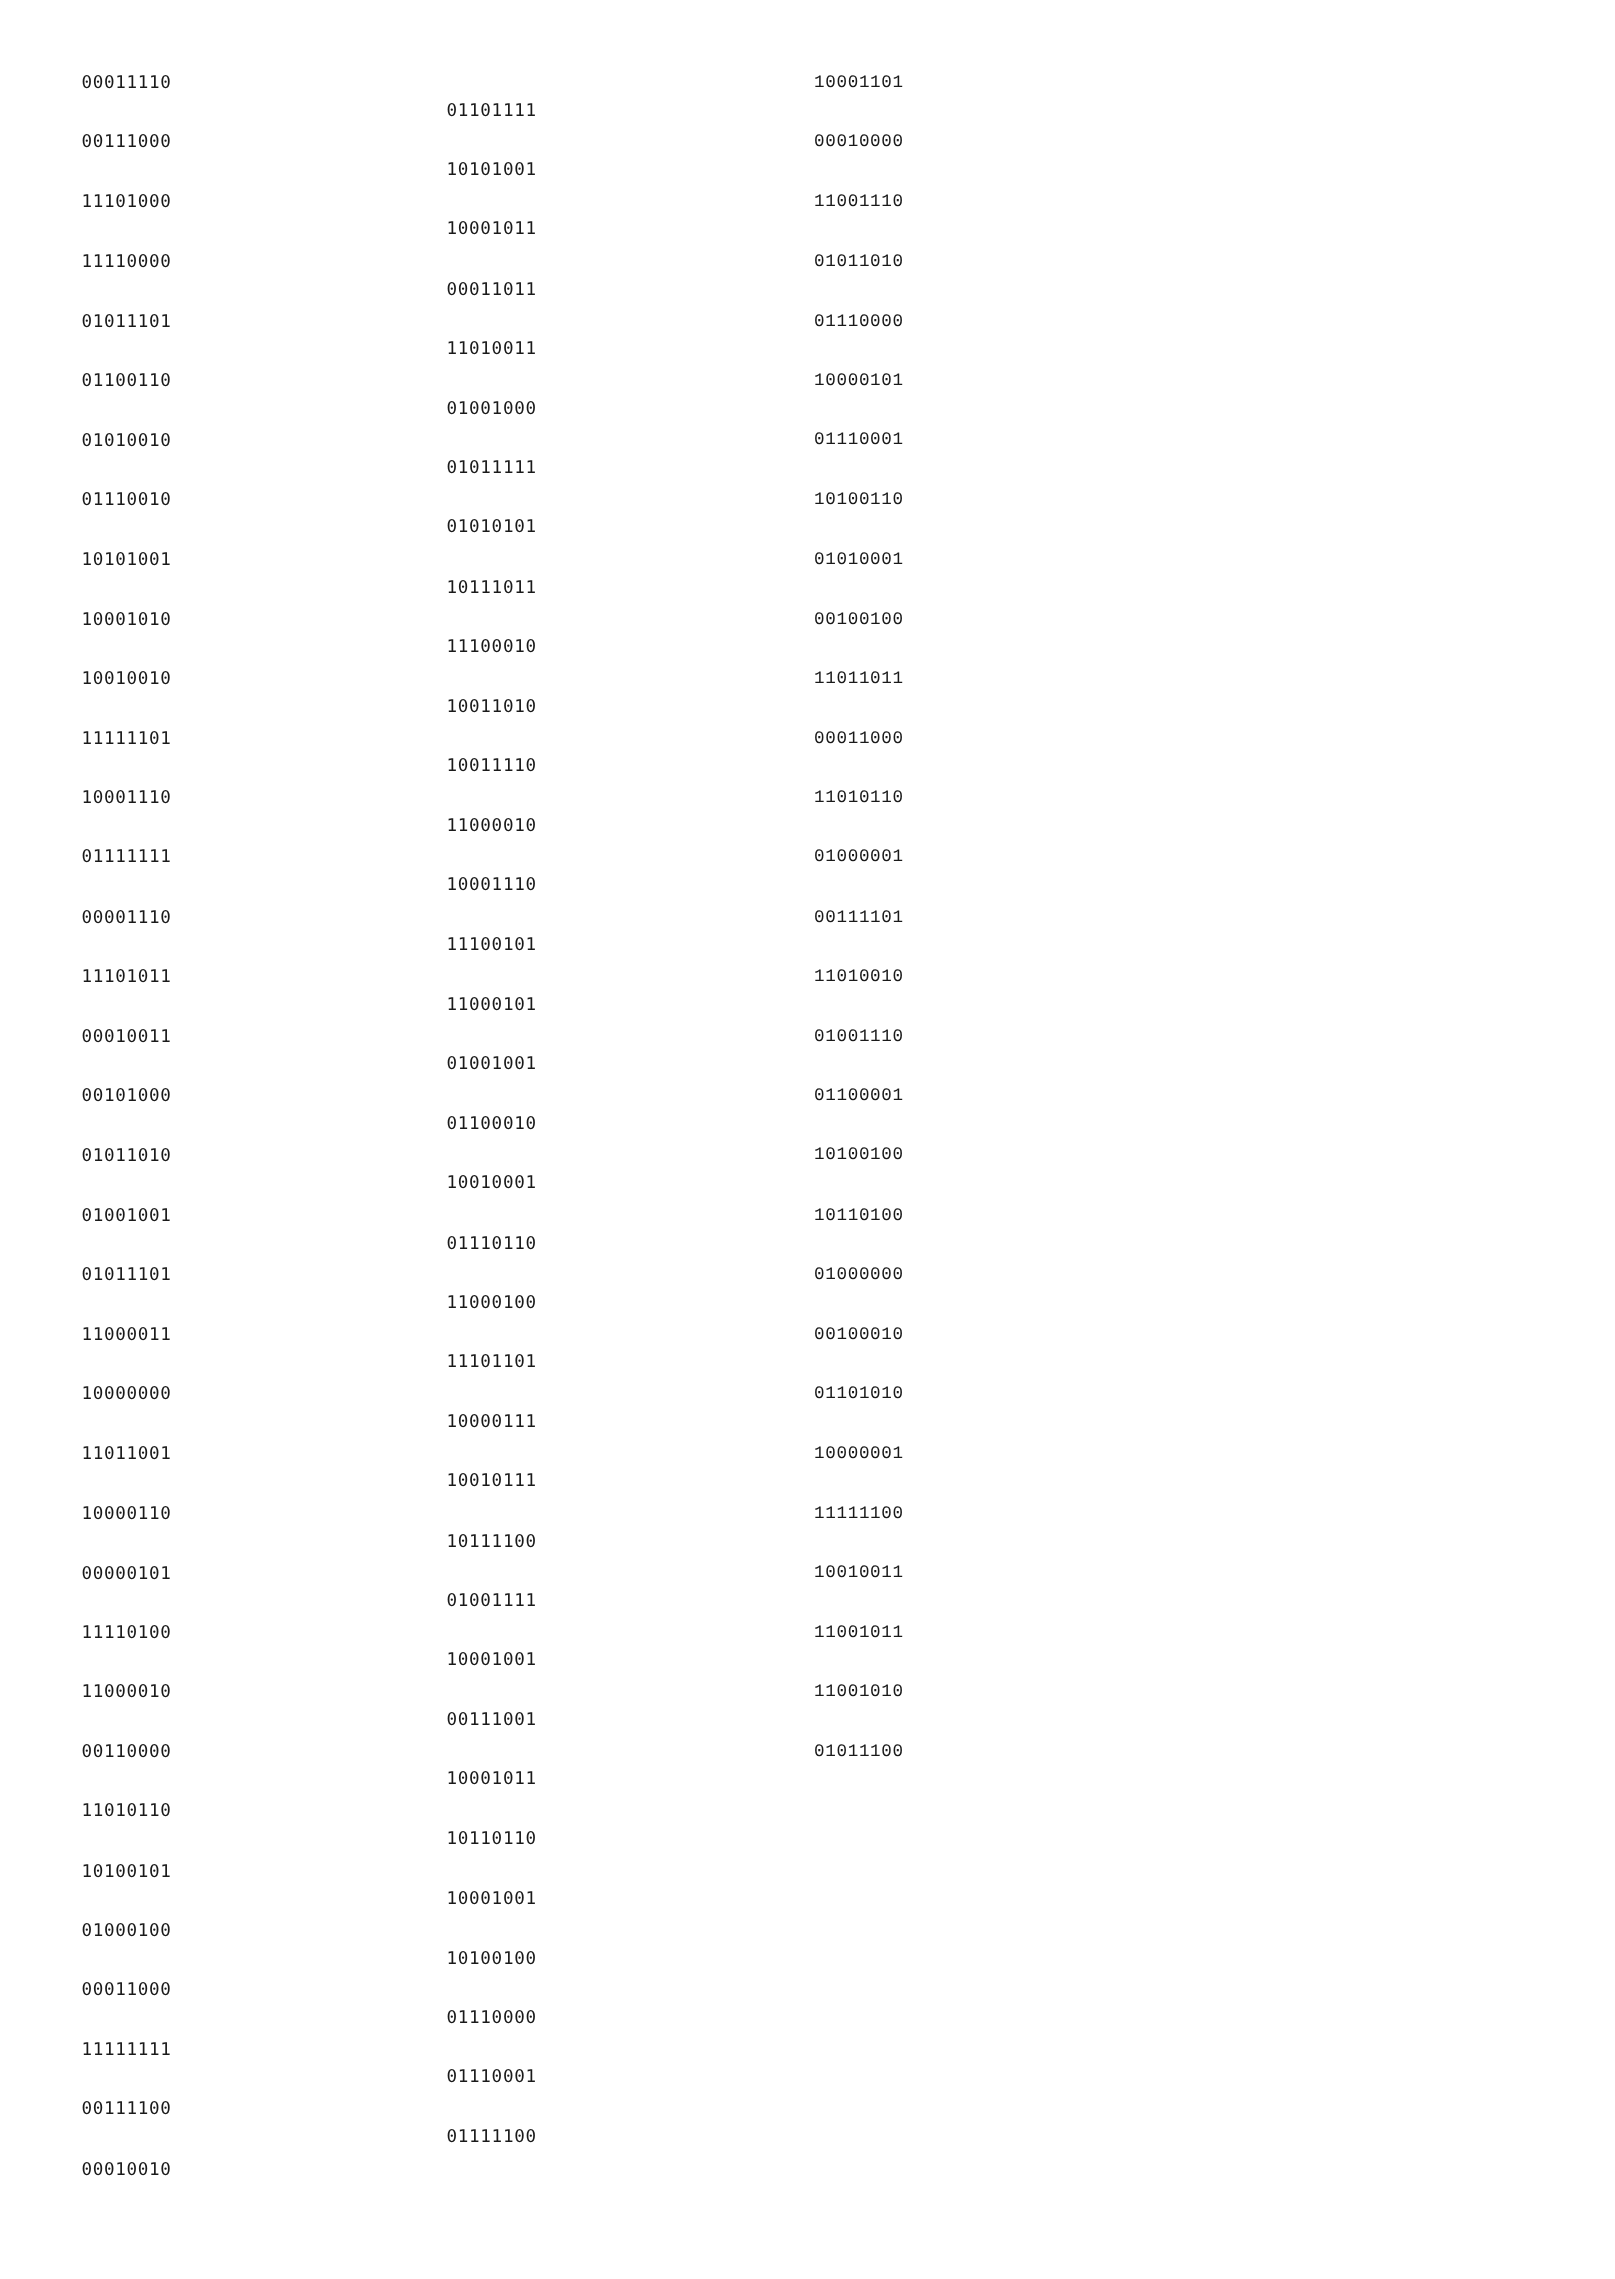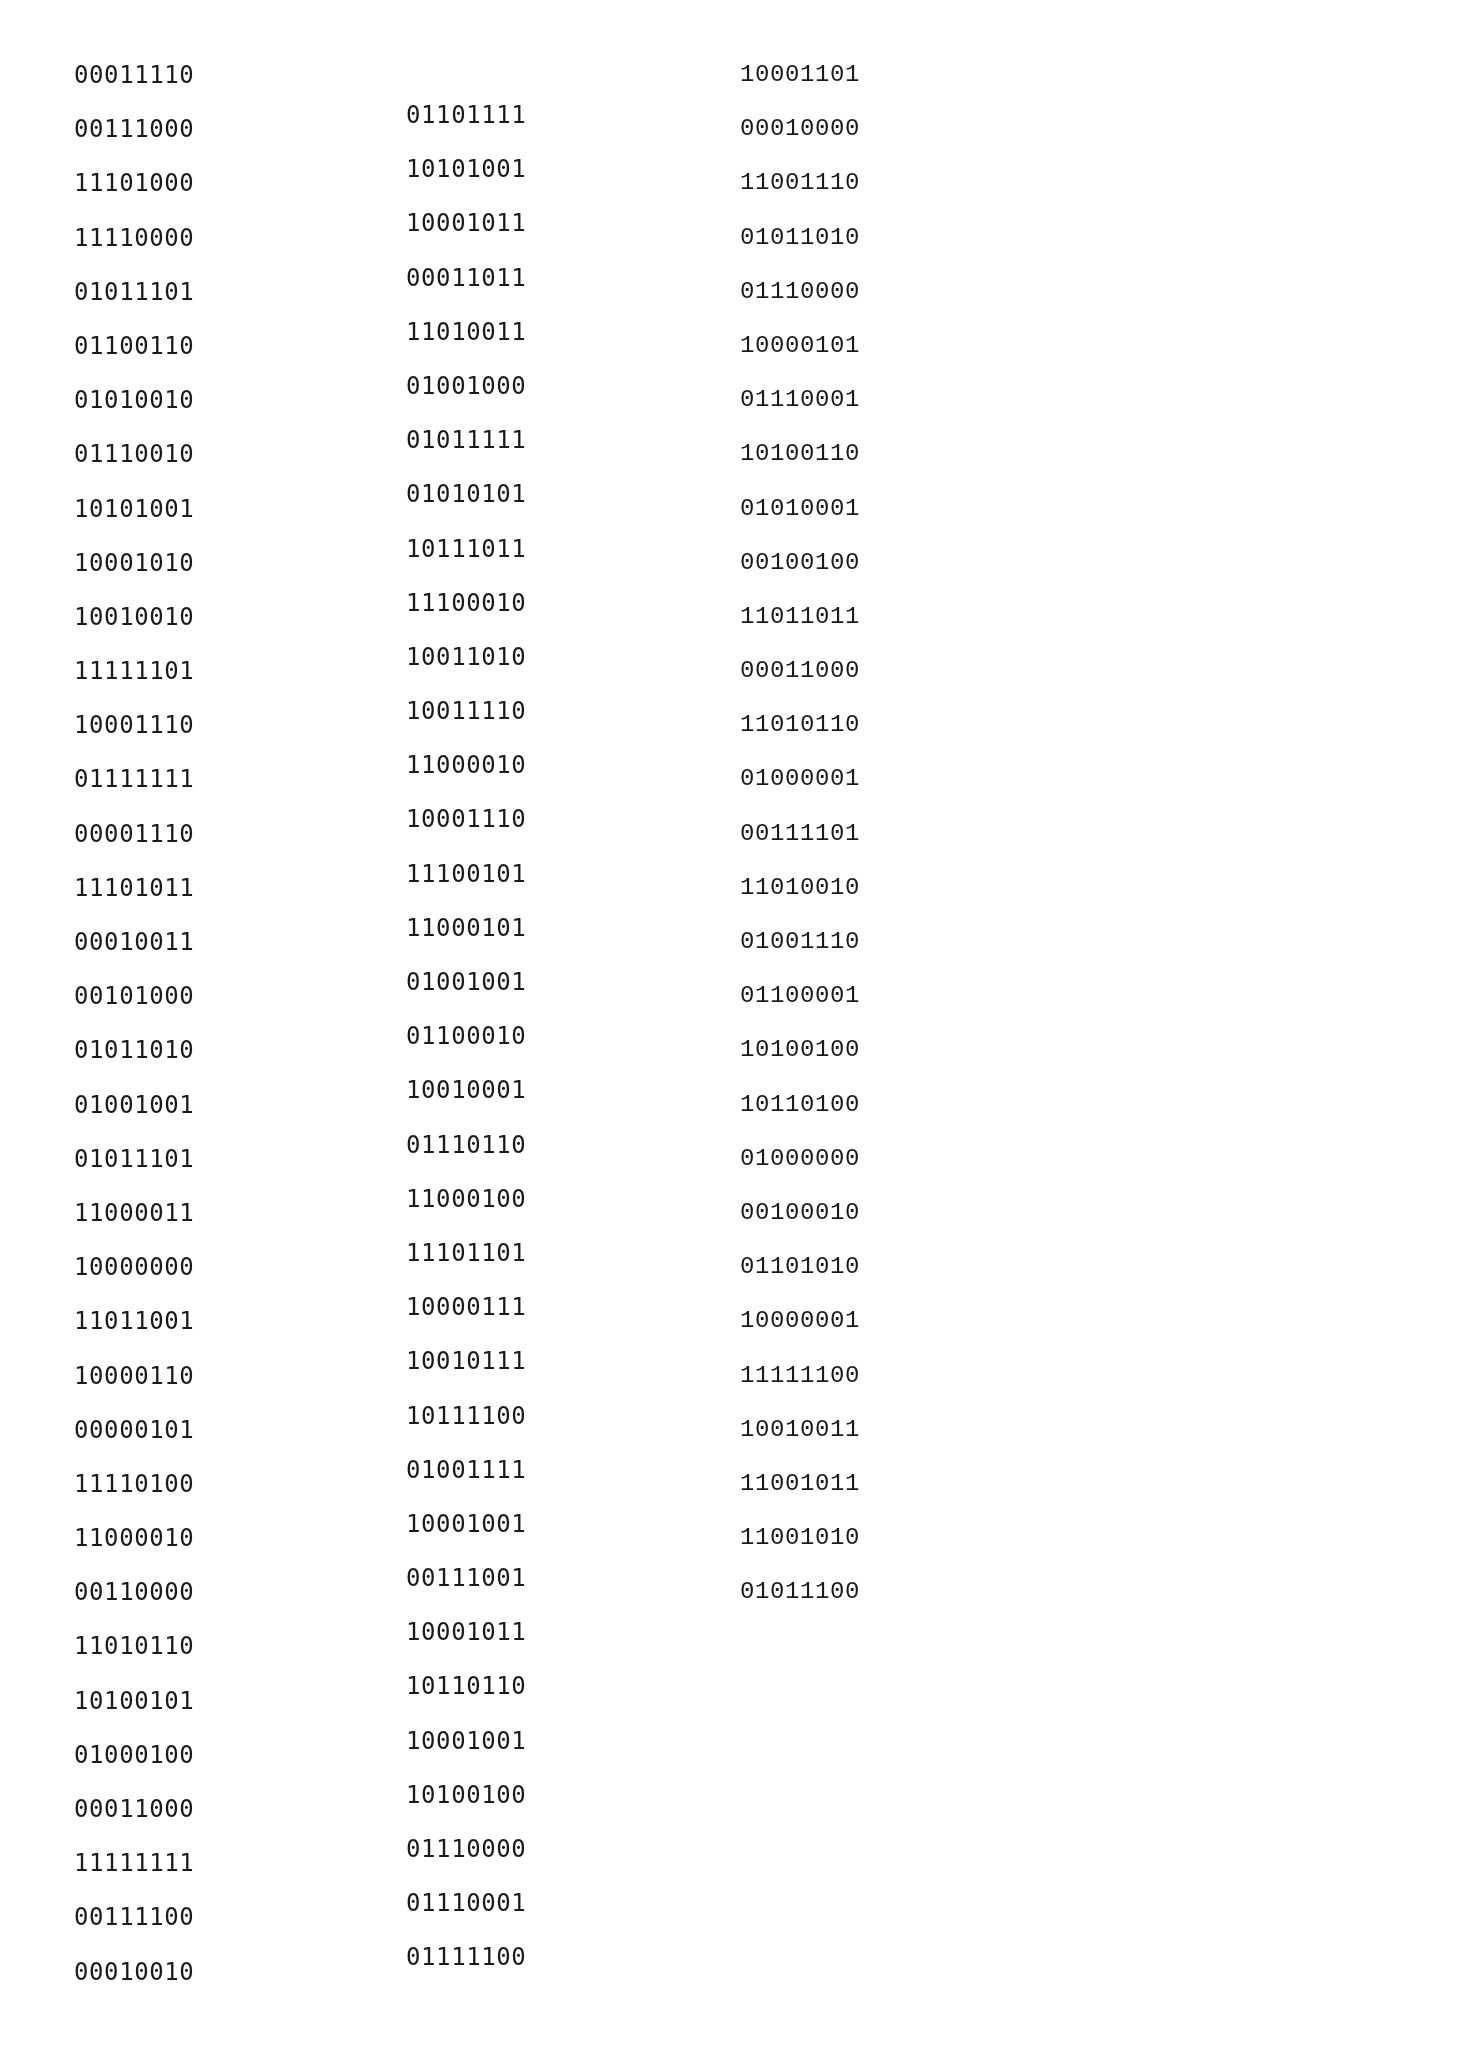--- a/index.html
+++ b/index.html
@@ -17,32 +17,32 @@
   }
   .page {
     position: relative;
     width: 1468px;
     height: 2072px;
     background: #ffffff;
   }
   .col {
     position: absolute;
     top: 0;
-    font-size: 24px;
+    font-size: 16px;
     line-height: 54.2px;
     letter-spacing: 0.6px;
     white-space: pre;
   }
   .col-a {
     left: 74px;
     top: 48px;
   }
   .col-b {
     left: 406px;
-    top: 88px;
+    top: 73px;
   }
   .col-c {
     left: 740px;
     top: 48px;
     font-family: Liberation Mono, monospace;
   }
   .word {
     display: block;
     height: 54.2px;
   }

